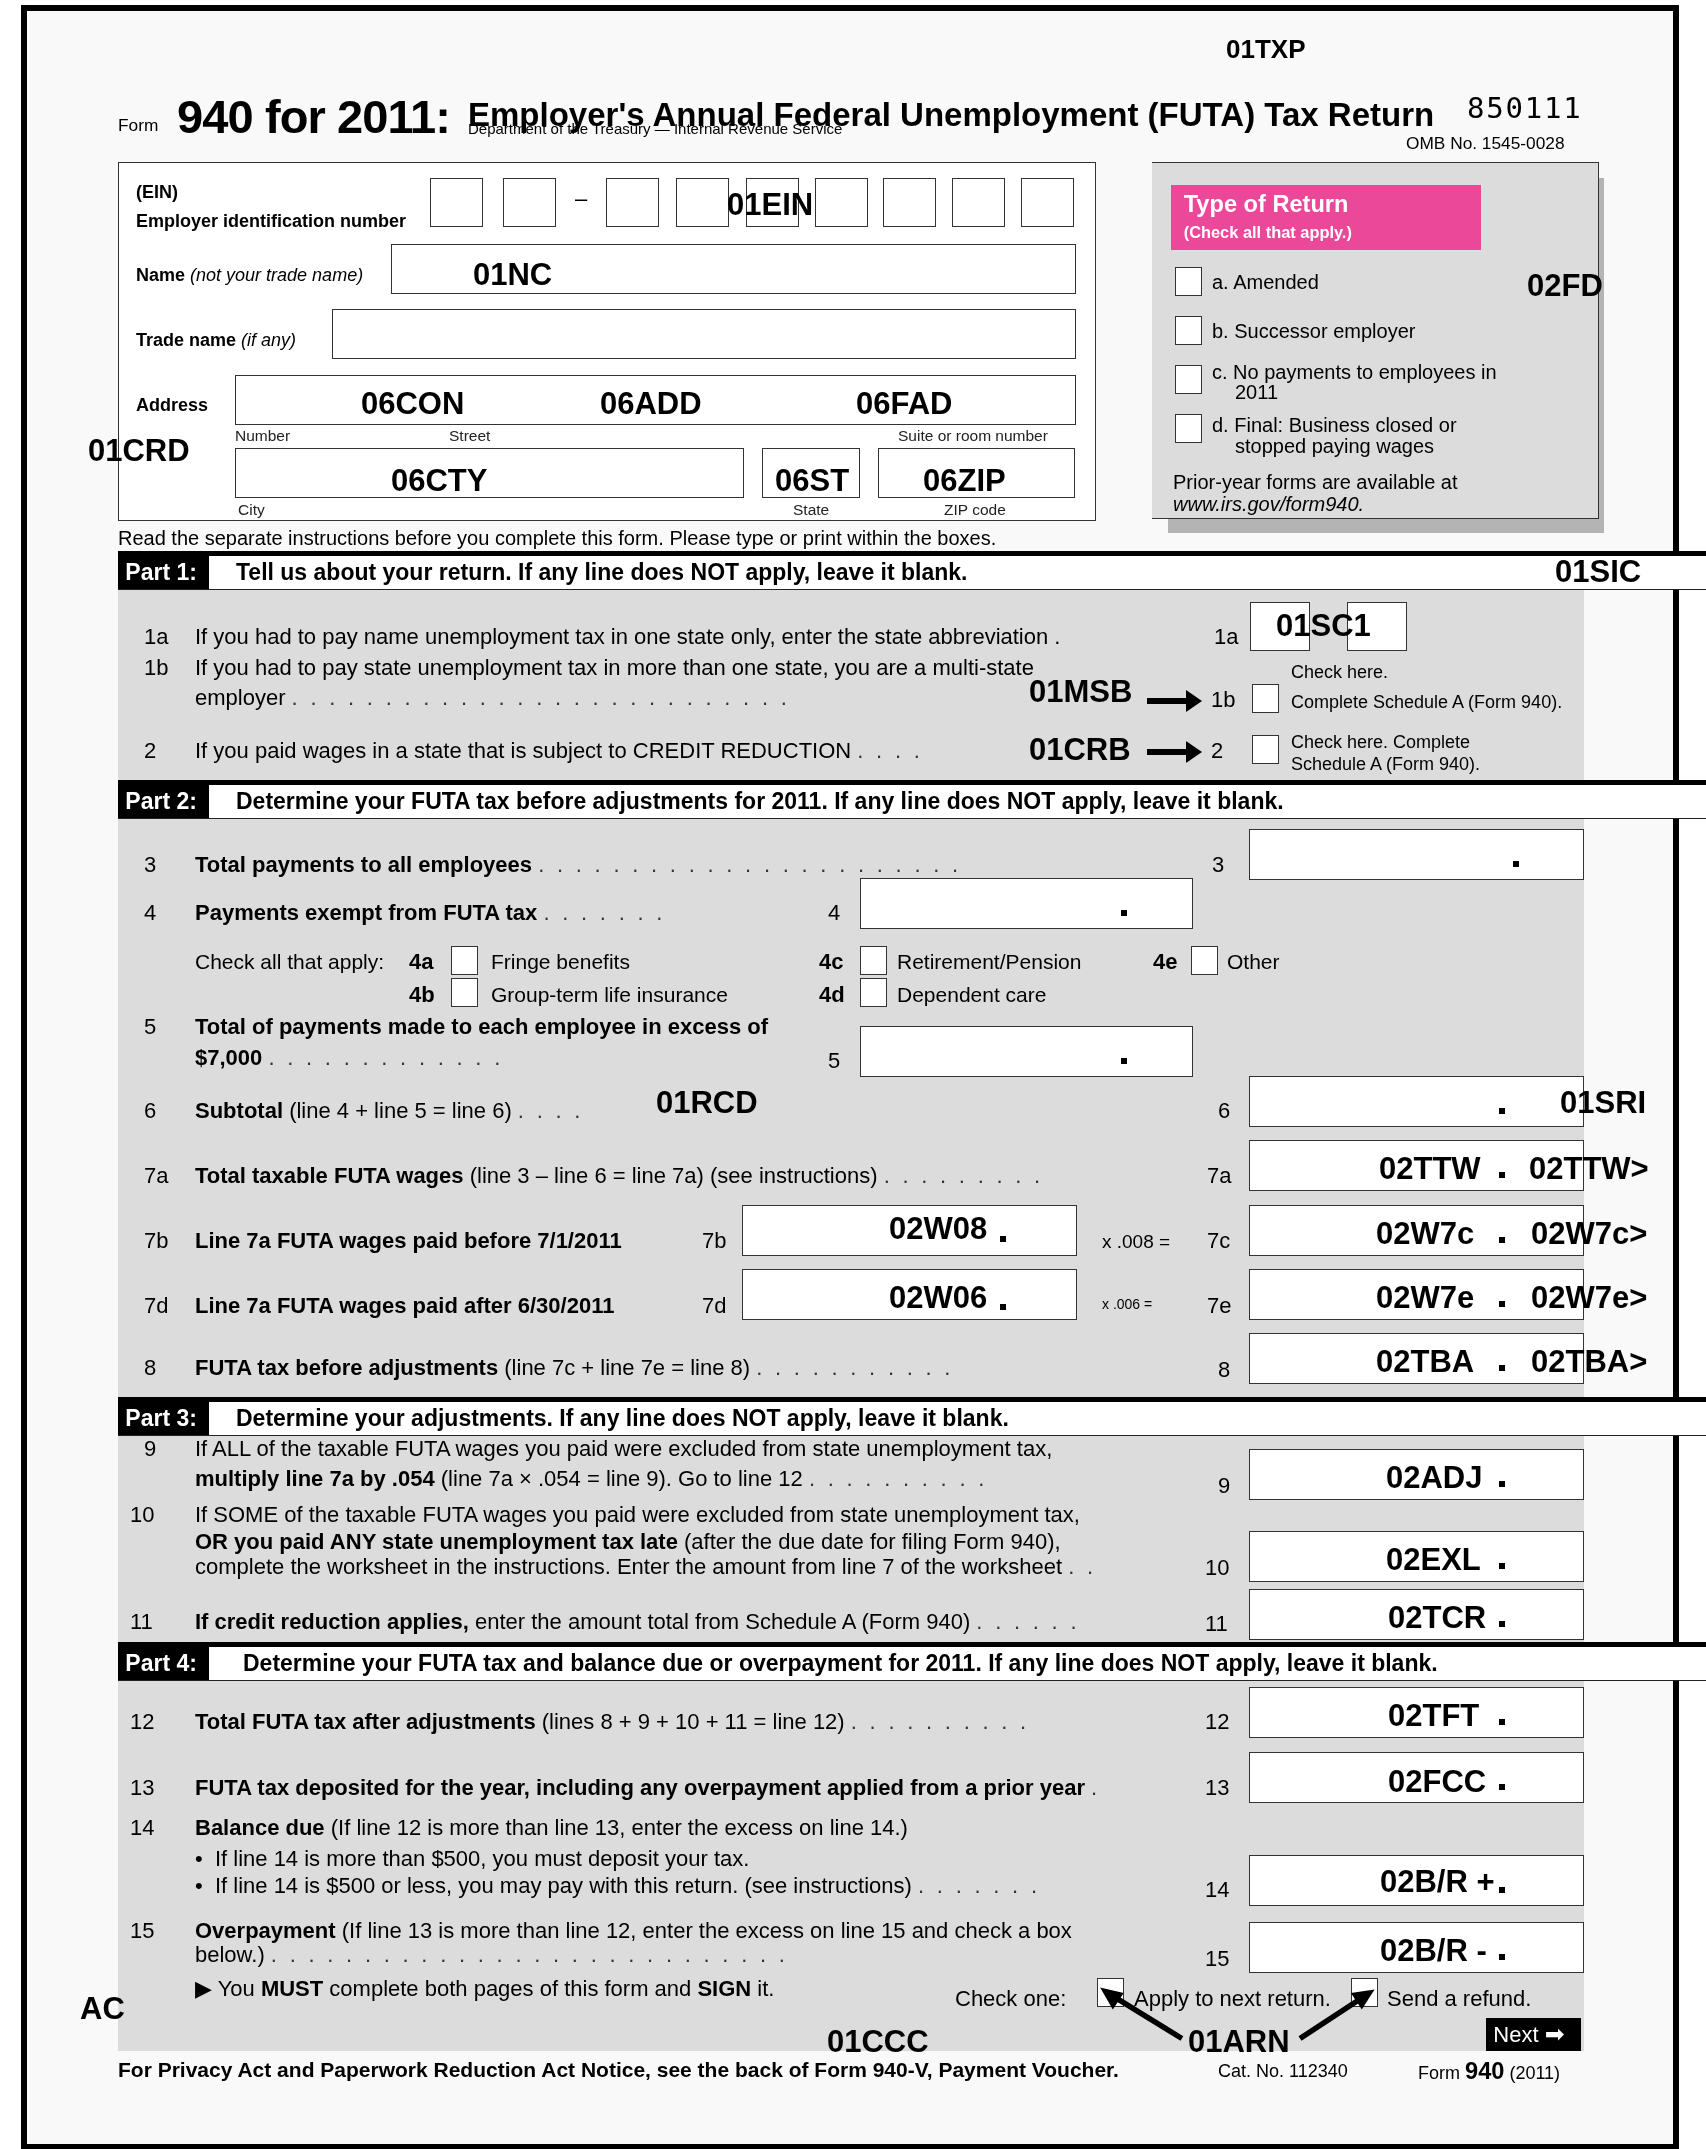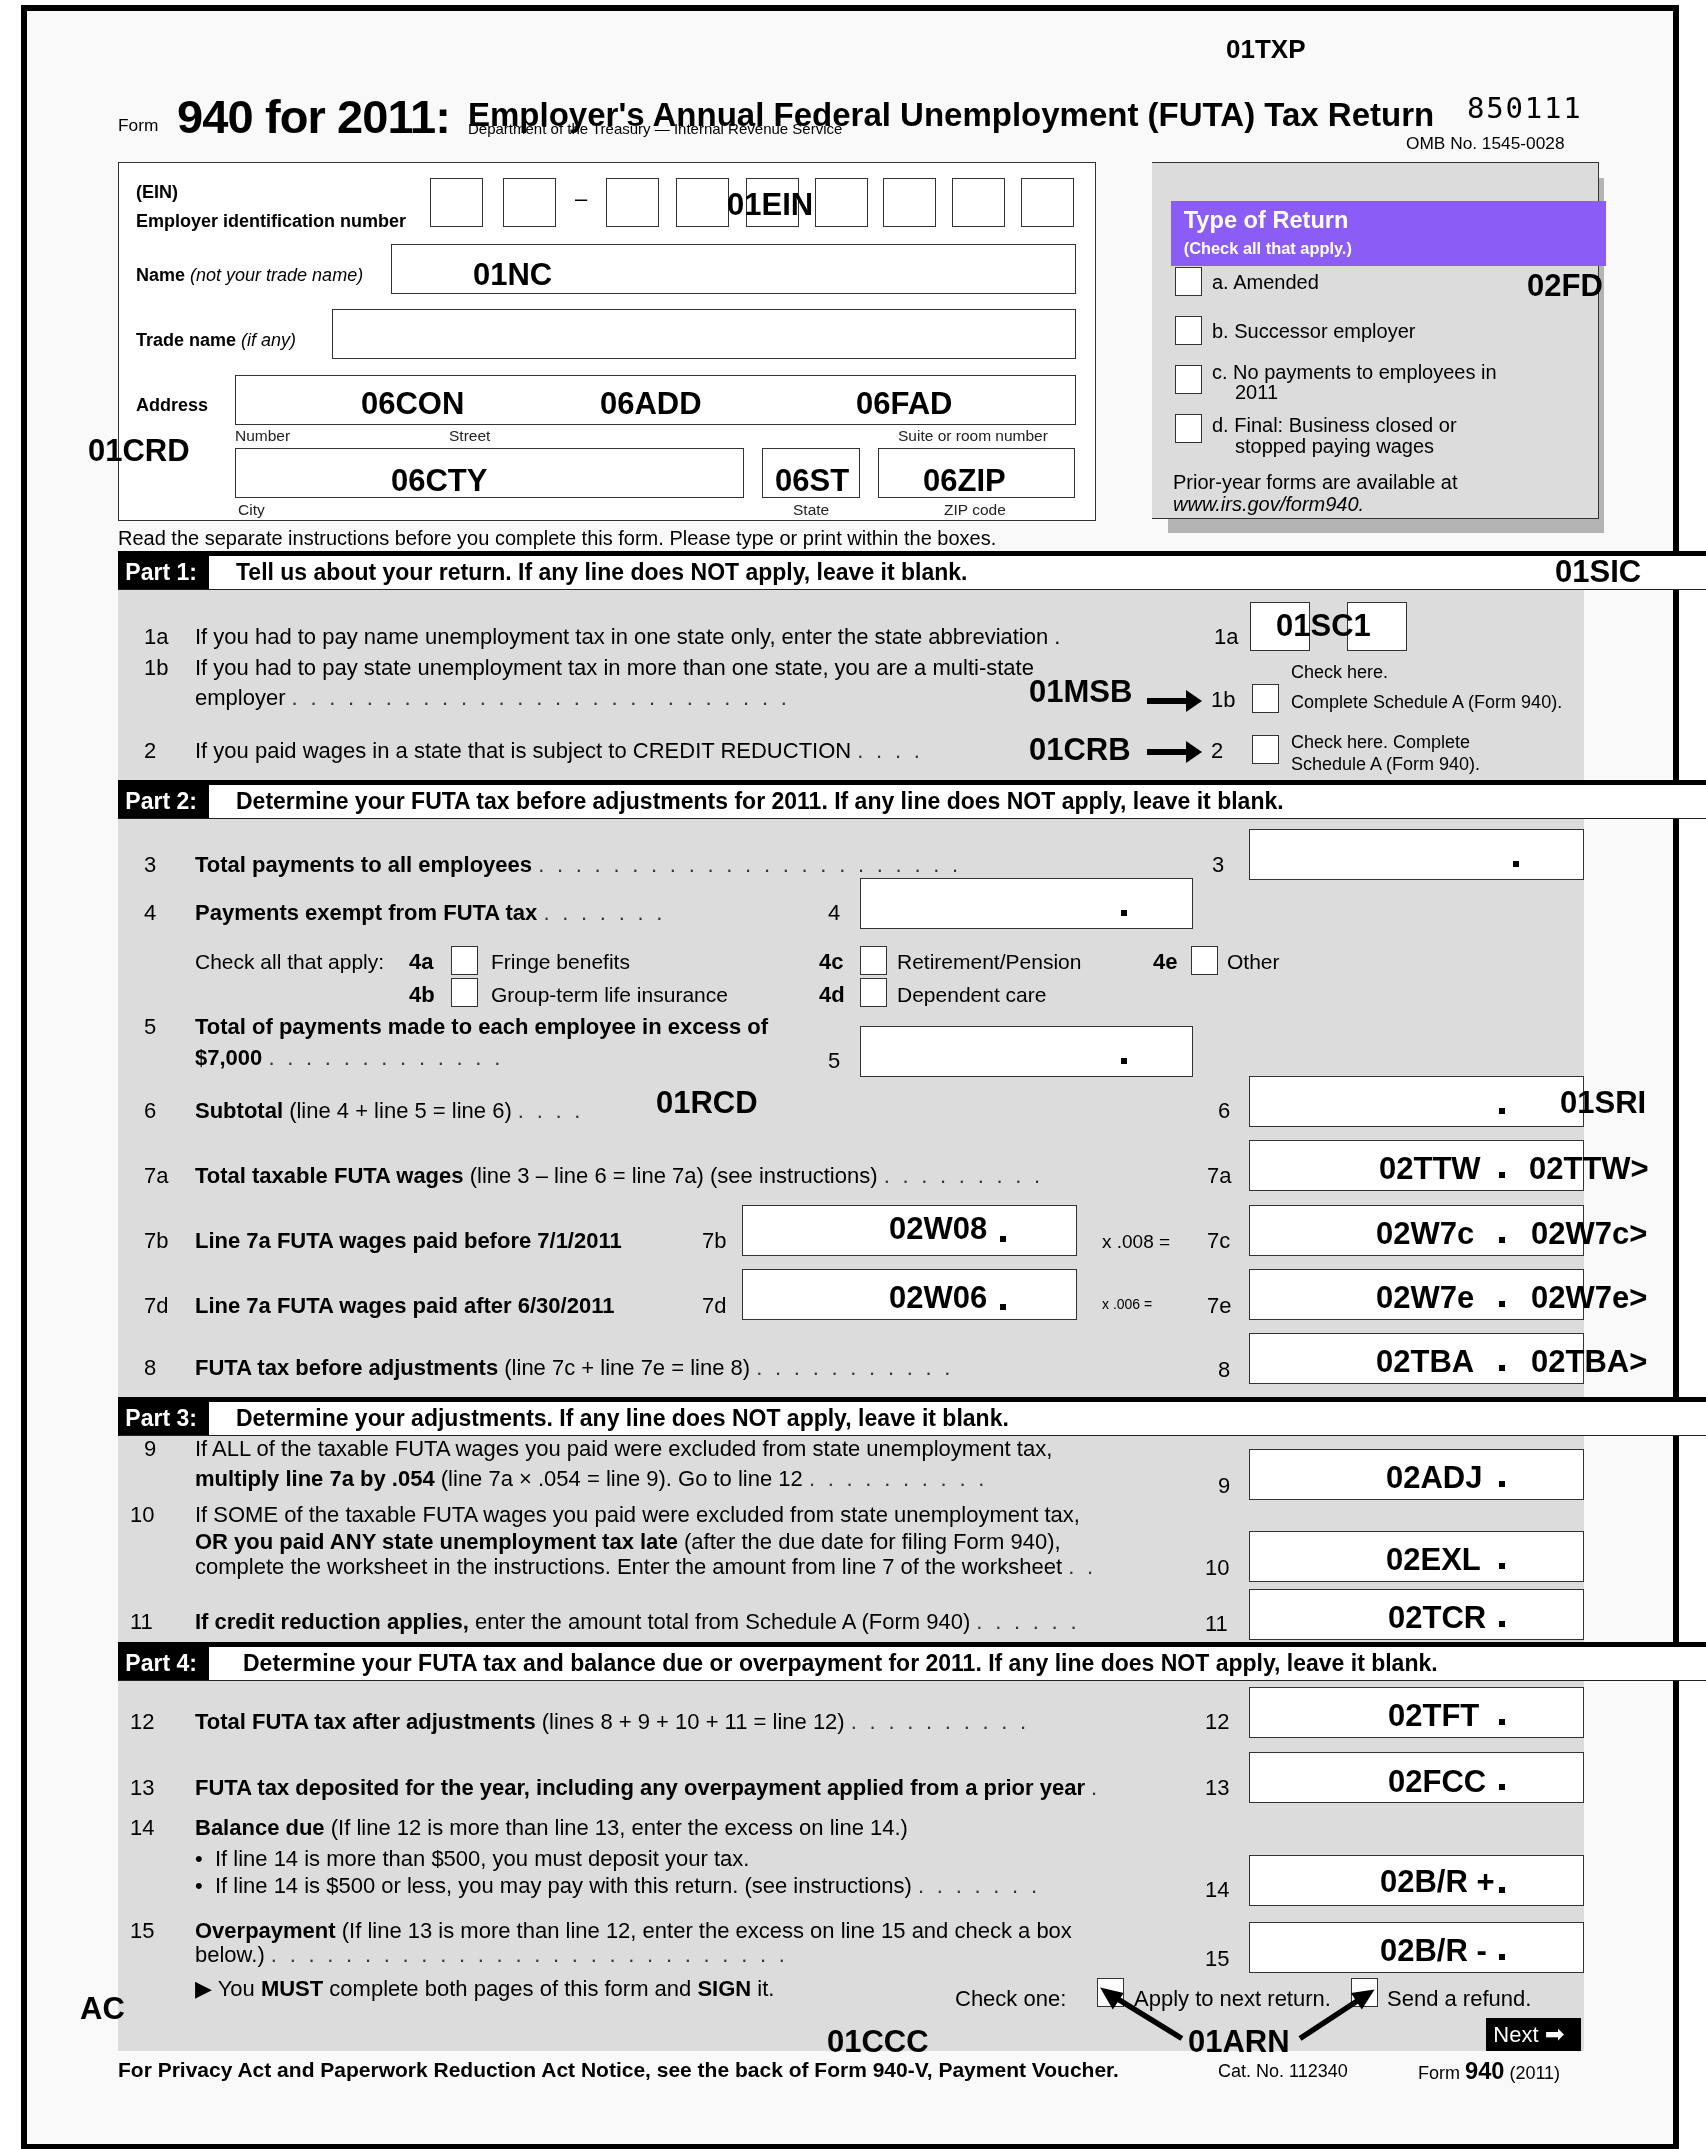--- a/index.html
+++ b/index.html
@@ -81,21 +81,21 @@
 <div class="box" style="left:762px; top:448px; width:98px; height:50px;"></div>
 <div class="code" style="left:775px; top:465px;">06ST</div>
 <div class="box" style="left:878px; top:448px; width:197px; height:50px;"></div>
 <div class="code" style="left:923px; top:465px;">06ZIP</div>
 <div class="small" style="left:238px; top:501px;">City</div>
 <div class="small" style="left:793px; top:501px;">State</div>
 <div class="small" style="left:944px; top:501px;">ZIP code</div>
 
 <div class="abs" style="left:1168px; top:178px; width:436px; height:355px; background:#b4b4b4;"></div>
 <div class="abs" style="left:1152px; top:162px; width:447px; height:357px; background:#dcdcdc; border-top:1.8px solid #333; border-right:1.8px solid #333; border-bottom:1.8px solid #333; box-sizing:border-box;"></div>
-<div class="abs" style="left:1171px; top:201px; width:435px; height:65px; background:#8b5cf6; color:#fff;">
+<div class="abs" style="left:1171px; top:185px; width:310px; height:65px; background:#ec4899; color:#fff;">
   <div class="abs b" style="left:12.7px; top:5.5px; font-size:23.6px;">Type of Return</div>
   <div class="abs b" style="left:12.7px; top:38px; font-size:16.4px;">(Check all that apply.)</div>
 </div>
 <div class="cb" style="left:1175px; top:267px;"></div>
 <div class="abs" style="left:1212px; top:271px; font-size:20px;">a. Amended</div>
 <div class="cb" style="left:1175px; top:316px;"></div>
 <div class="abs" style="left:1212px; top:320px; font-size:20px;">b. Successor employer</div>
 <div class="cb" style="left:1175px; top:365px;"></div>
 <div class="abs" style="left:1212px; top:361px; font-size:20px;">c. No payments to employees in</div>
 <div class="abs" style="left:1235px; top:381px; font-size:20px;">2011</div>

